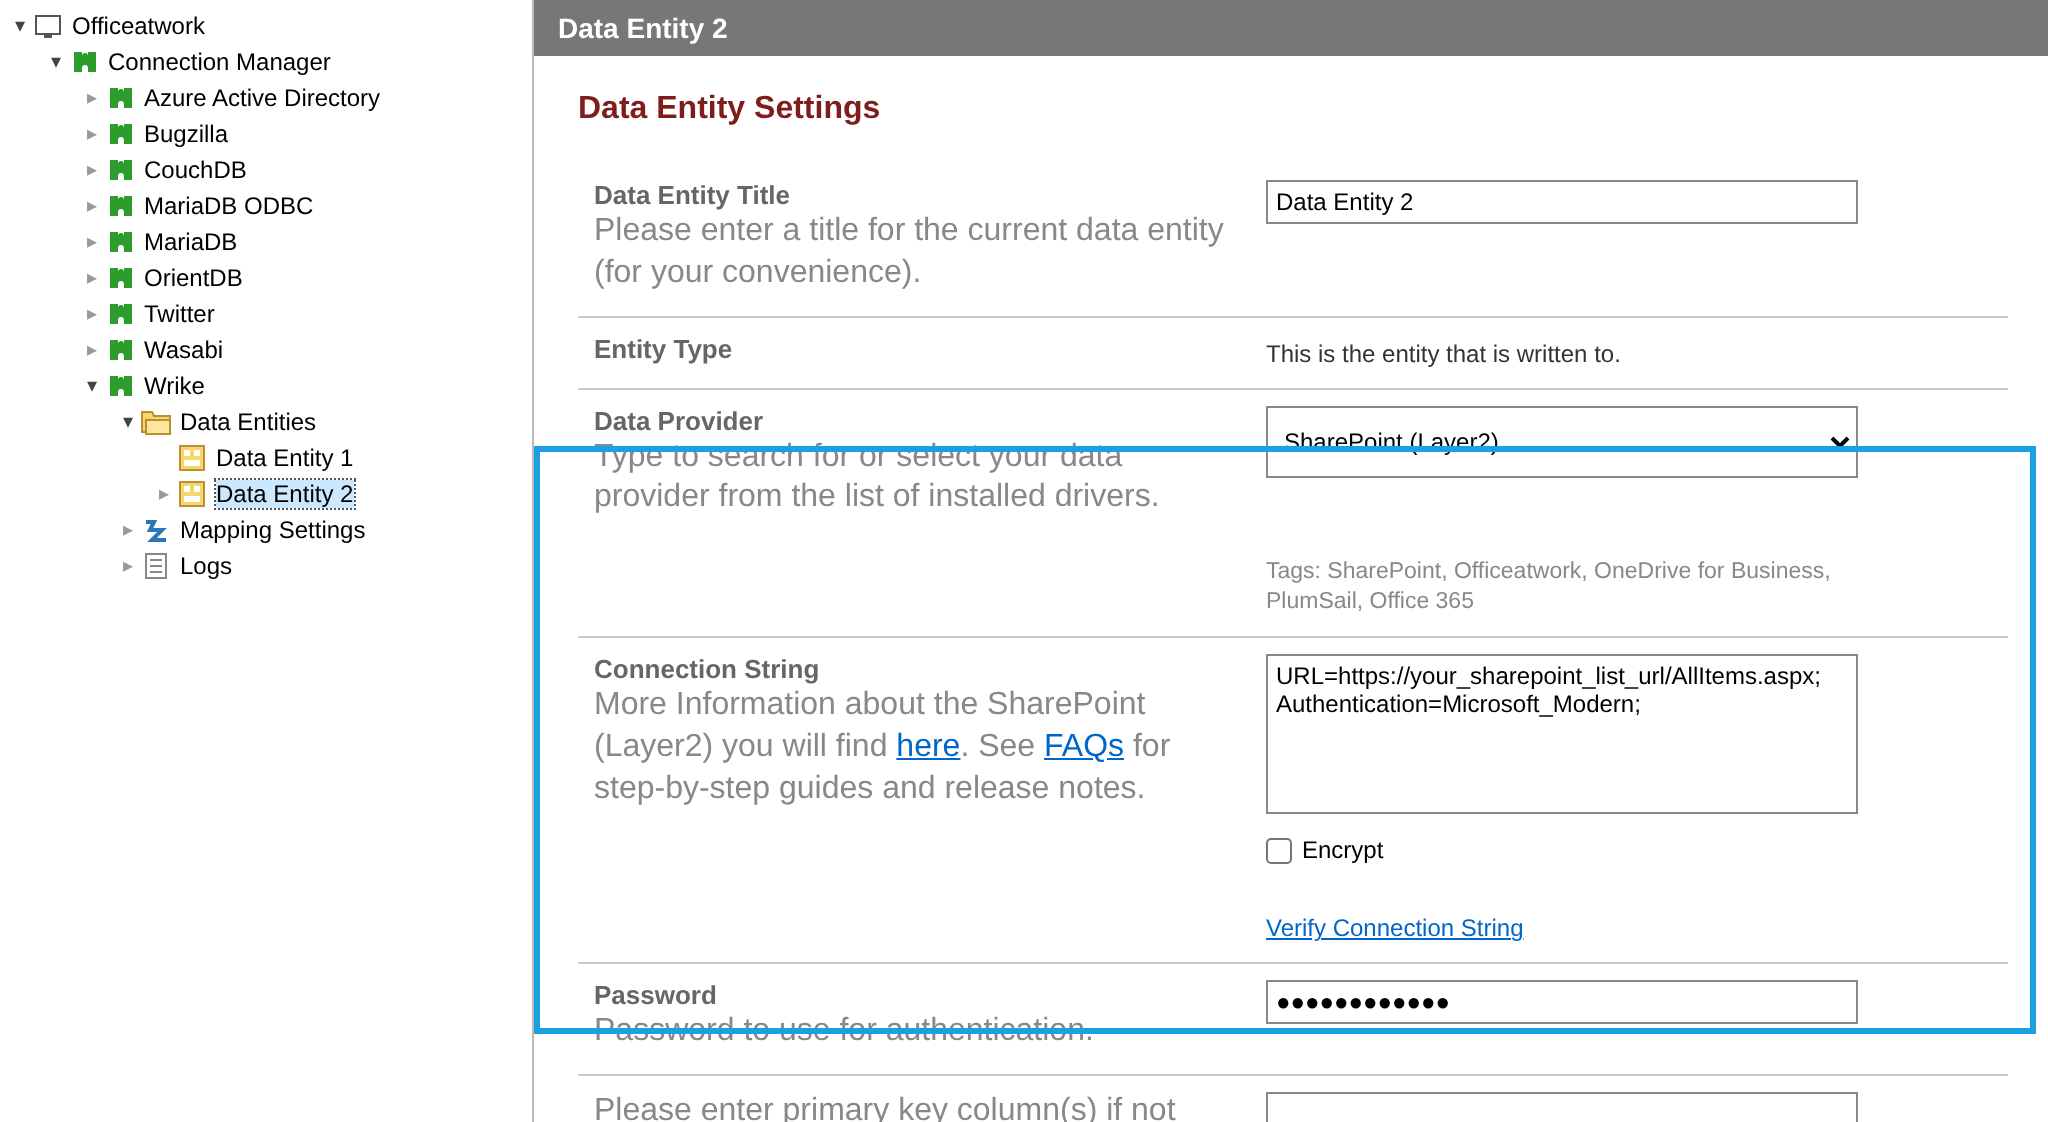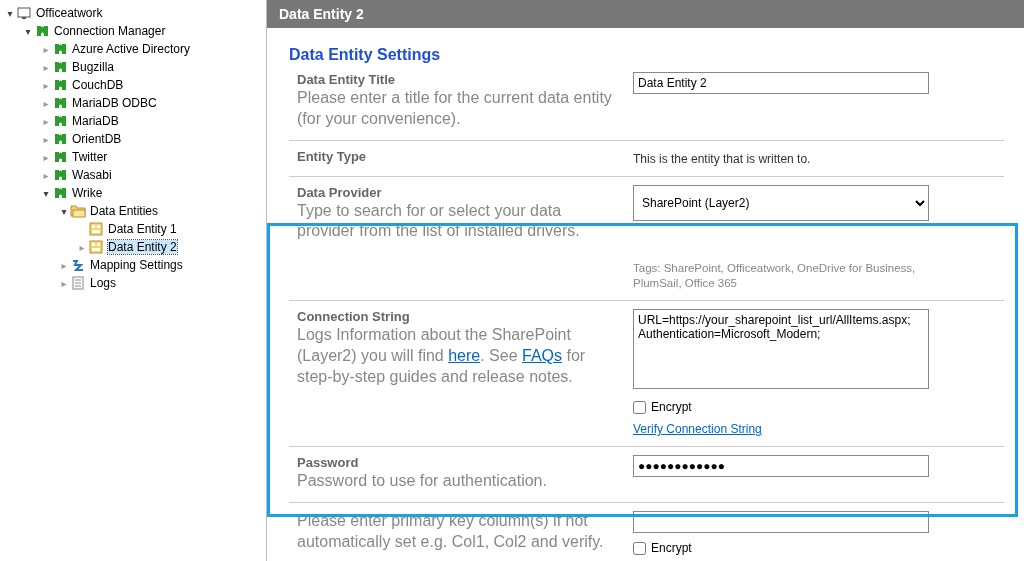--- a/index.html
+++ b/index.html
@@ -12,37 +12,37 @@
     .chevron { width: 12px; height: 12px; display: inline-flex; align-items: center; justify-content: center; font-size: 10px; color: #444; flex-shrink: 0; }
     .chevron.hidden { visibility: hidden; }
     .node-icon { width: 16px; height: 16px; margin-right: 4px; display: inline-flex; align-items: center; justify-content: center; flex-shrink: 0; }
     .selected { background: #cce8ff; outline: 1px dotted #555; }
     
     
     .content-panel { flex: 1; display: flex; flex-direction: column; border-left: 1px solid #bbb; }
     .title-bar { background: #777; color: #fff; font-family: "Segoe UI Semibold", sans-serif; font-size: 14px; font-weight: 600; padding: 6px 12px; height: 28px; display: flex; align-items: center; }
     .content-body { flex: 1; padding: 18px 20px 0 0; overflow: hidden; position: relative; }
     .highlight-box { position: absolute; left: 0; top: 195px; right: 6px; height: 294px; border: 3px solid #1ca0e2; pointer-events: none; z-index: 10; }
-    .section-title { font-family: "Segoe UI Semibold", sans-serif; font-size: 16px; font-weight: 600; color: #1d4ed8; padding-left: 22px; margin-bottom: 0; }
+    .section-title { font-family: "Segoe UI Semibold", sans-serif; font-size: 16px; font-weight: 600; color: #7f1d1d; padding-left: 22px; margin-bottom: 18px; }
     .settings-area { padding: 0 0 0 22px; }
     .row { display: flex; border-top: 1px solid #ccc; padding: 8px 0 10px 0; }
     .row.first { border-top: none; }
     .row-left { width: 344px; padding-left: 8px; padding-right: 20px; flex-shrink: 0; }
     .row-right { flex: 1; padding-right: 22px; }
     .field-title { font-family: "Segoe UI Semibold", sans-serif; font-size: 13px; font-weight: 600; color: #666; margin-bottom: 1px; }
     .field-desc { font-size: 16px; color: #888; line-height: 1.3; }
     .field-desc a { color: #0066cc; text-decoration: underline; }
     input[type="text"], input[type="password"], select, textarea { font-family: inherit; font-size: 12px; border: 1px solid #888; padding: 3px 4px; background: #fff; width: 296px; }
     select { height: 36px; }
     textarea { resize: none; height: 80px; overflow-y: scroll; }
     .readonly-text { font-size: 12px; color: #333; padding-top: 3px; }
     .tags { font-size: 11.5px; color: #888; margin-top: 40px; line-height: 1.3; padding-right: 30px; }
     .checkbox-line { display: flex; align-items: center; margin-top: 8px; font-size: 12px; }
     .checkbox-line input { margin-right: 5px; }
-    .link-line { margin-top: 8px; }
+    .link-line { margin-top: 25px; }
     .link-line a { color: #0066cc; text-decoration: underline; font-size: 12px; cursor: pointer; }
   </style>
 </head>
 <body>
 
 <div class="tree-panel">
   <div class="tree-node">
     <span class="chevron">▾</span>
     <span class="node-icon">
         <svg width="14" height="14" viewBox="0 0 14 14">
@@ -240,21 +240,21 @@
         </div>
         <div class="row-right">
           <select><option>SharePoint (Layer2)</option></select>
           <div class="tags">Tags: SharePoint, Officeatwork, OneDrive for Business, PlumSail, Office 365</div>
         </div>
       </div>
 
       <div class="row">
         <div class="row-left">
           <div class="field-title">Connection String</div>
-          <div class="field-desc"><span>Logs Information about the SharePoint (Layer2) you will find </span><a>here</a><span>. See </span><a>FAQs</a><span> for step-by-step guides and release notes.</span></div>
+          <div class="field-desc"><span>More Information about the SharePoint (Layer2) you will find </span><a>here</a><span>. See </span><a>FAQs</a><span> for step-by-step guides and release notes.</span></div>
         </div>
         <div class="row-right">
           <textarea style="">URL=https://your_sharepoint_list_url/AllItems.aspx;
 Authentication=Microsoft_Modern;</textarea>
           <div class="checkbox-line">
               <input type="checkbox" style="">
               <span>Encrypt</span>
             </div>
           <div class="link-line"><a>Verify Connection String</a></div>
         </div>

